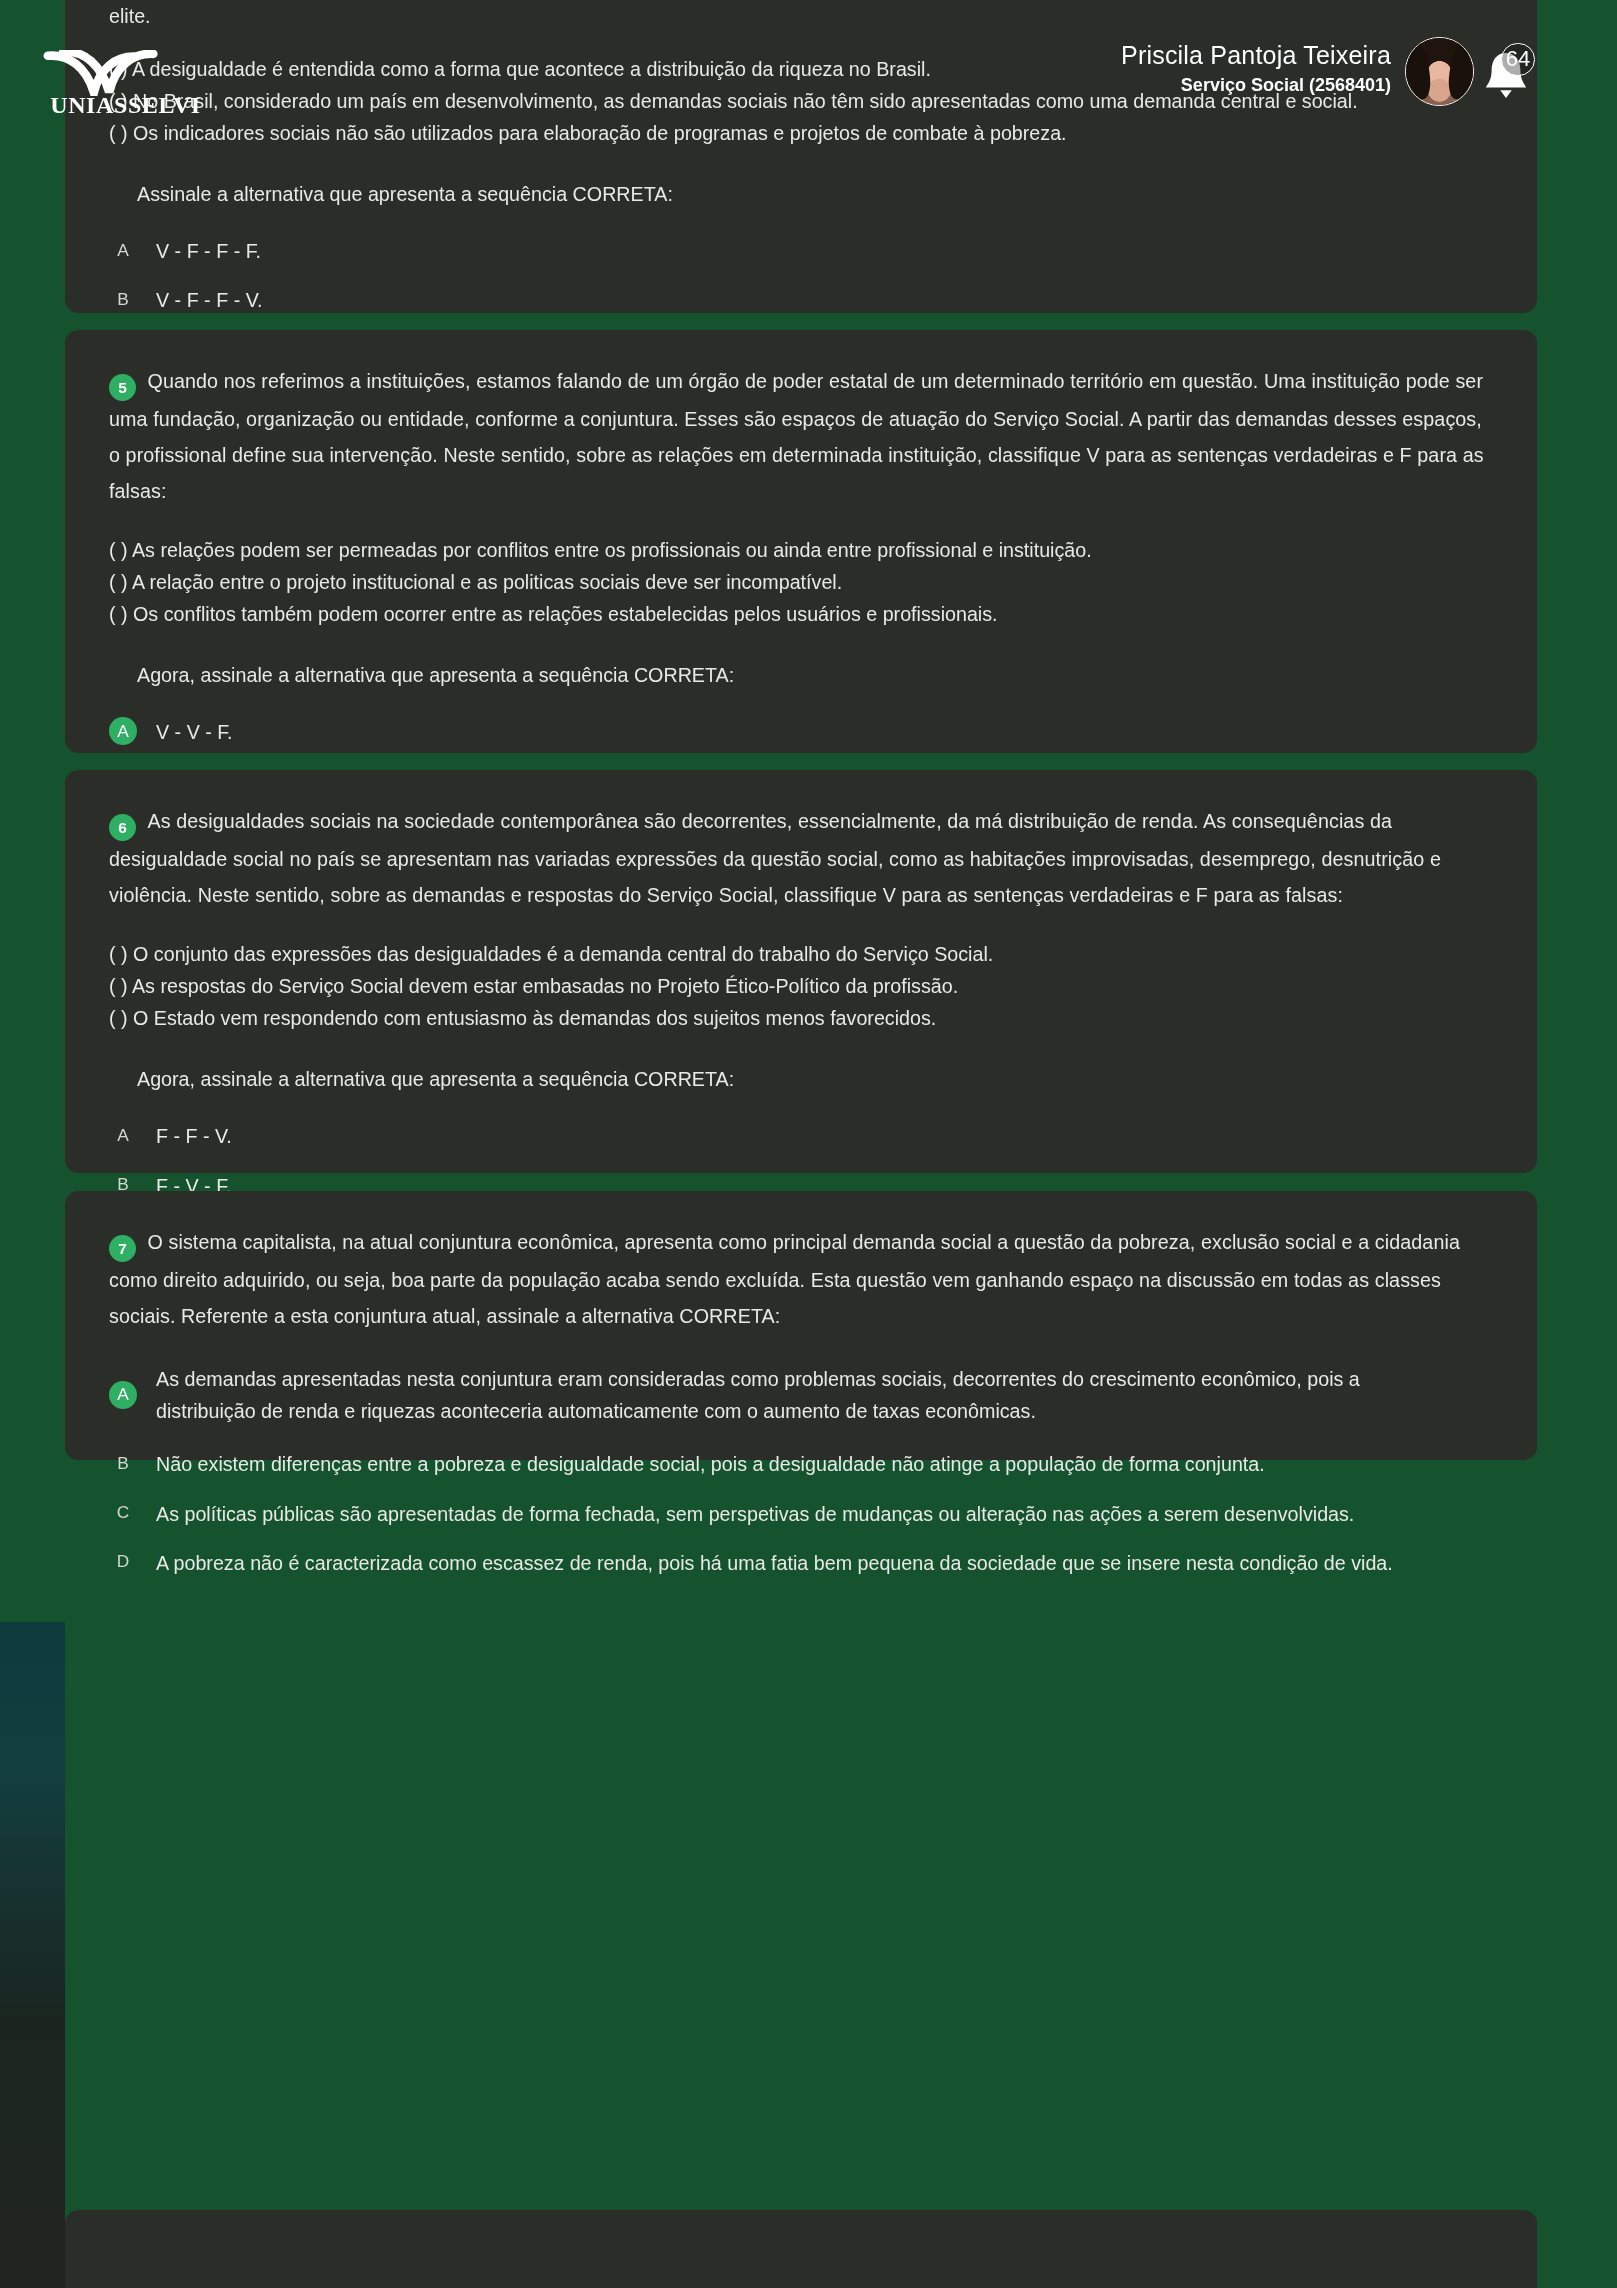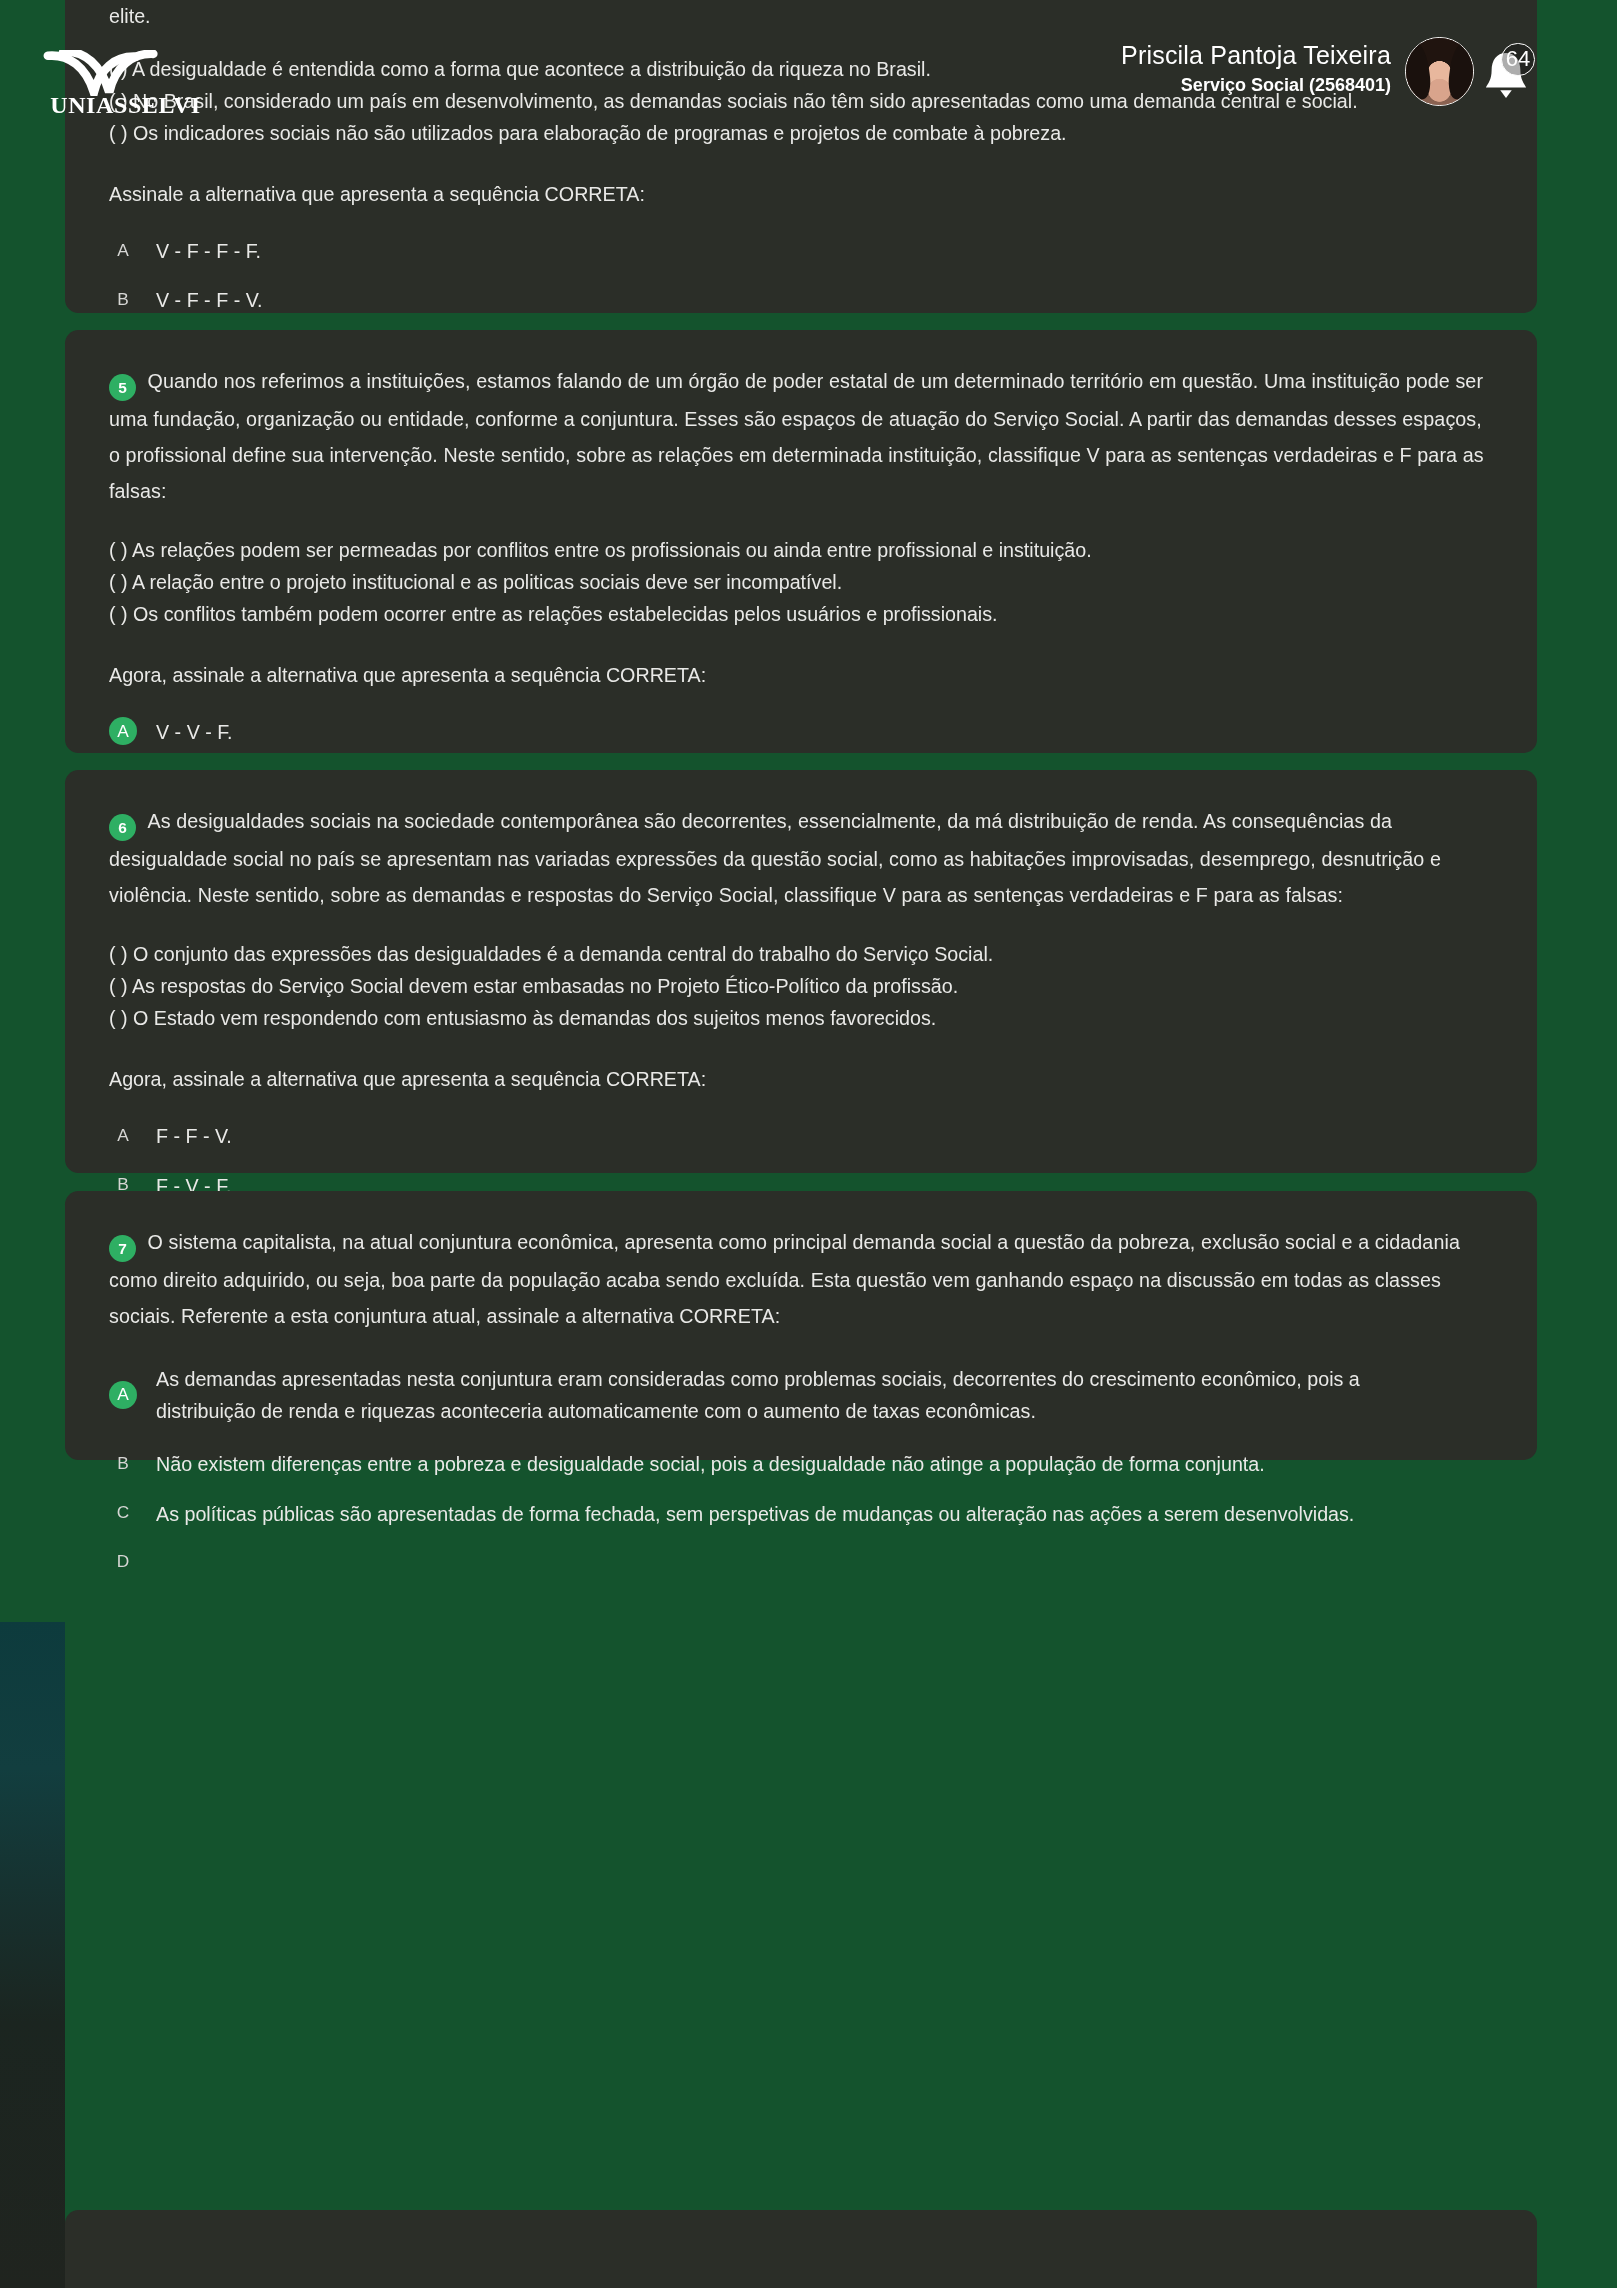--- a/index.html
+++ b/index.html
@@ -181,21 +181,21 @@
     margin-right: 11.5px;
   }
 
   .stmt {
     font-size: 19.7px;
     line-height: 32px;
     color: #e9e9e7;
     font-weight: 300;
   }
   .stmt-group { margin-top: 25px; }
-  .prompt { margin-top: 29px; }
+  .prompt { margin-top: 29px; margin-left: 28px; }
 
   .options { margin-top: 25px; }
   .opt {
     display: flex;
     align-items: flex-start;
     margin-bottom: 16.3px;
     min-height: 33px;
   }
   .opt:last-child { margin-bottom: 0; }
   .opt-badge {
@@ -336,20 +336,21 @@
         <div class="opt">
           <span class="opt-badge">B</span>
           <span class="opt-text">Não existem diferenças entre a pobreza e desigualdade social, pois a desigualdade não atinge a população de forma conjunta.</span>
         </div>
         <div class="opt">
           <span class="opt-badge">C</span>
           <span class="opt-text">As políticas públicas são apresentadas de forma fechada, sem perspetivas de mudanças ou alteração nas ações a serem desenvolvidas.</span>
         </div>
         <div class="opt">
           <span class="opt-badge">D</span>
+          <span class="opt-text">A pobreza não é caracterizada como escassez de renda, pois há uma fatia bem pequena da sociedade que se insere nesta condição de vida.</span>
         </div>
       </div>
     </div>
   </div>
 
   <div class="card" id="card-q8"></div>
 
   <div class="header">
 
     <div class="logo">

